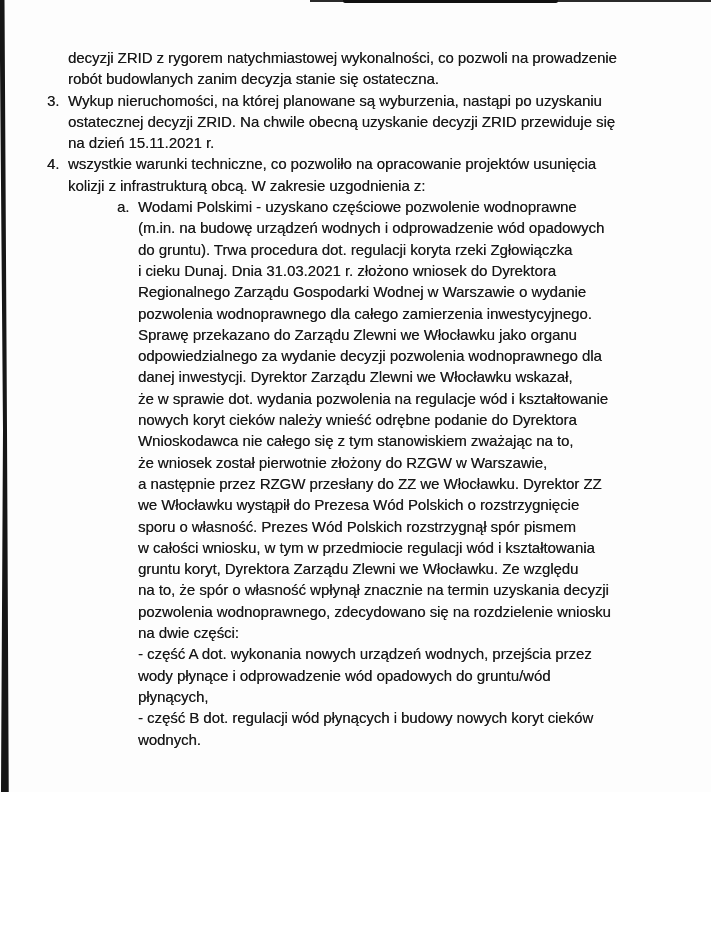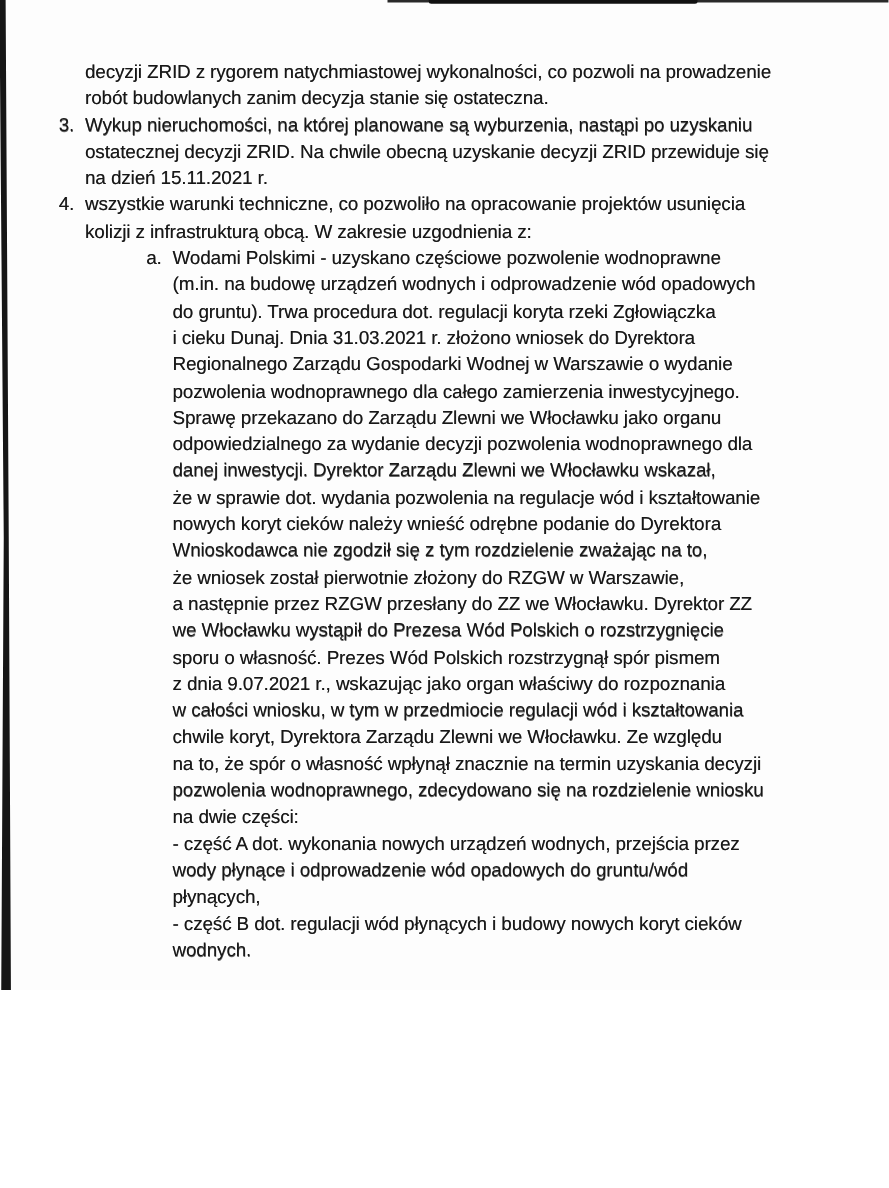--- a/index.html
+++ b/index.html
@@ -93,28 +93,27 @@
         <div class="line">(m.in. na budowę urządzeń wodnych i odprowadzenie wód opadowych</div>
         <div class="line">do gruntu). Trwa procedura dot. regulacji koryta rzeki Zgłowiączka</div>
         <div class="line">i cieku Dunaj. Dnia 31.03.2021 r. złożono wniosek do Dyrektora</div>
         <div class="line">Regionalnego Zarządu Gospodarki Wodnej w Warszawie o wydanie</div>
         <div class="line">pozwolenia wodnoprawnego dla całego zamierzenia inwestycyjnego.</div>
         <div class="line">Sprawę przekazano do Zarządu Zlewni we Włocławku jako organu</div>
         <div class="line">odpowiedzialnego za wydanie decyzji pozwolenia wodnoprawnego dla</div>
         <div class="line">danej inwestycji. Dyrektor Zarządu Zlewni we Włocławku wskazał,</div>
         <div class="line">że w sprawie dot. wydania pozwolenia na regulacje wód i kształtowanie</div>
         <div class="line">nowych koryt cieków należy wnieść odrębne podanie do Dyrektora</div>
-        <div class="line">Wnioskodawca nie zgodził się z tym rozdzielenie zważając na to,</div>
+        <div class="line">Wnioskodawca nie całego się z tym stanowiskiem zważając na to,</div>
         <div class="line">że wniosek został pierwotnie złożony do RZGW w Warszawie,</div>
         <div class="line">a następnie przez RZGW przesłany do ZZ we Włocławku. Dyrektor ZZ</div>
         <div class="line">we Włocławku wystąpił do Prezesa Wód Polskich o rozstrzygnięcie</div>
         <div class="line">sporu o własność. Prezes Wód Polskich rozstrzygnął spór pismem</div>
-        <div class="line">z dnia 9.07.2021 r., wskazując jako organ właściwy do rozpoznania</div>
         <div class="line">w całości wniosku, w tym w przedmiocie regulacji wód i kształtowania</div>
-        <div class="line">chwile koryt, Dyrektora Zarządu Zlewni we Włocławku. Ze względu</div>
+        <div class="line">gruntu koryt, Dyrektora Zarządu Zlewni we Włocławku. Ze względu</div>
         <div class="line">na to, że spór o własność wpłynął znacznie na termin uzyskania decyzji</div>
         <div class="line">pozwolenia wodnoprawnego, zdecydowano się na rozdzielenie wniosku</div>
         <div class="line">na dwie części:</div>
         <div class="line">- część A dot. wykonania nowych urządzeń wodnych, przejścia przez</div>
         <div class="line">wody płynące i odprowadzenie wód opadowych do gruntu/wód</div>
         <div class="line">płynących,</div>
         <div class="line">- część B dot. regulacji wód płynących i budowy nowych koryt cieków</div>
         <div class="line">wodnych.</div>
       </div>
     </div>

